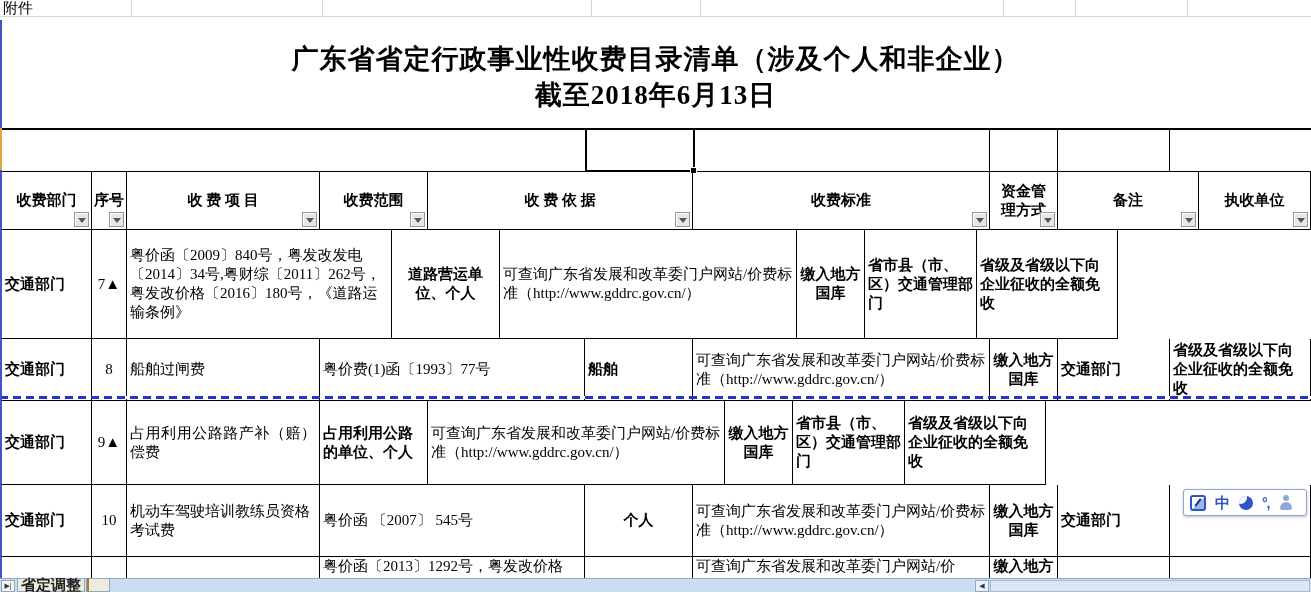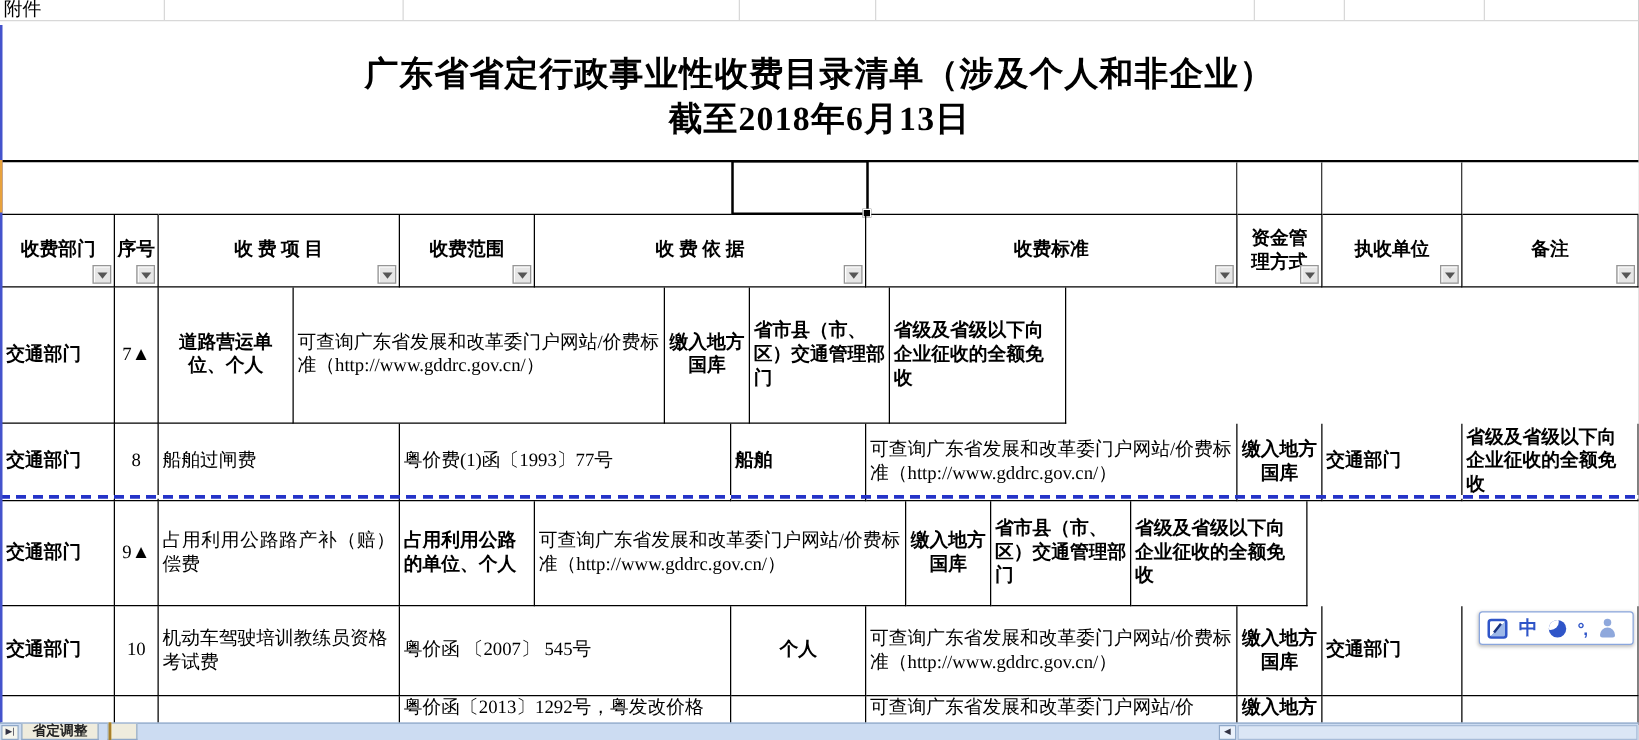--- a/index.html
+++ b/index.html
@@ -66,22 +66,22 @@
   .ime-moon::after { content:""; position:absolute; left:-5px; top:-5px; width:13px; height:13px; border-radius:50%; background:#fff; }
   .ime-punct { color:#2f55c8; font-weight:bold; font-size:14px; letter-spacing:-1px; cursor:pointer;}
   .ime-person { position:relative; width:14px; height:15px; cursor:pointer;}
   .ime-person::before { content:""; position:absolute; left:4px; top:0; width:6px; height:6px; border-radius:50%; background:#8fa8dc; }
   .ime-person::after  { content:""; position:absolute; left:1px; top:7px; width:12px; height:8px; border-radius:6px 6px 2px 2px; background:#8fa8dc; }
   
   .tabbar { position:absolute; left:0; top:578px; width:1311px; height:14px; background:#ccdcf2;
             border-top:1px solid #8fa8c8; z-index:10; font-family:"Liberation Sans","DejaVu Sans",sans-serif;}
   .navbtn { position:absolute; left:1px; top:1px; width:14px; height:12px; background:#f6f6ee; border:1px solid #8fa8c8;
             font-size:7px; line-height:10px; text-align:center; color:#334; cursor:pointer;}
-  .sheettab { position:absolute; left:17px; top:0; height:13px; padding:0 8px; background:#efecdd;
-              border:1px solid #8fa8c8; border-top:none; font-size:11px; font-weight:bold; line-height:12px; color:#222; cursor:pointer;}
+  .sheettab { position:absolute; left:17px; top:0; height:13px; padding:0 3px; background:#efecdd;
+              border:1px solid #8fa8c8; border-top:none; font-size:15px; font-weight:bold; line-height:12px; color:#222; cursor:pointer;}
   .sheettab2 { position:absolute; left:86px; top:0; width:24px; height:13px; background:#efecdd;
                border:1px solid #8fa8c8; border-top:none; cursor:pointer;}
   .sheettab2 .mini { width:8px; height:8px; background:#f6c33e; border:1px solid #a8802a; margin:2px auto 0; }
   .scroll-left { position:absolute; left:975px; top:1px; width:14px; height:12px; background:#eaf1fb;
                  border:1px solid #8fa8c8; font-size:7px; line-height:10px; text-align:center; color:#334; cursor:pointer;}
   .scroll-track { position:absolute; left:990px; top:1px; width:320px; height:12px; background:#dbe6f5; border:1px solid #a8bcd8; cursor:pointer;}
 </style>
 </head>
 <body>
 
@@ -154,37 +154,38 @@
           <span class="fbtn">
             <span class="arr"></span>
           </span>
         </div>
       <div class="c c6 hpad">
           <span>资金管理方式</span>
           <span class="fbtn">
             <span class="arr"></span>
           </span>
         </div>
+      <div class="c c8">
+          <span>备注</span>
+          <span class="fbtn">
+            <span class="arr"></span>
+          </span>
+        </div>
       <div class="c c7">
           <span>执收单位</span>
           <span class="fbtn">
             <span class="arr"></span>
           </span>
         </div>
-      <div class="c c8">
-          <span>备注</span>
-          <span class="fbtn">
-            <span class="arr"></span>
-          </span>
-        </div>
     </div>
 
     <div class="row r1">
       <div class="c c0">交通部门</div>
       <div class="c c1">7▲</div>
+      <div class="c c3">粤价函〔2009〕840号，粤发改发电〔2014〕34号,粤财综〔2011〕262号，粤发改价格〔2016〕180号，《道路运输条例》</div>
       <div class="c c4 ac">道路营运单位、个人</div>
       <div class="c c5">可查询广东省发展和改革委门户网站/价费标准（http://www.gddrc.gov.cn/）</div>
       <div class="c c6">缴入地方国库</div>
       <div class="c c7">省市县（市、区）交通管理部门</div>
       <div class="c c8">省级及省级以下向企业征收的全额免收</div>
     </div>
 
     <div class="row r2">
       <div class="c c0">交通部门</div>
       <div class="c c1">8</div>

